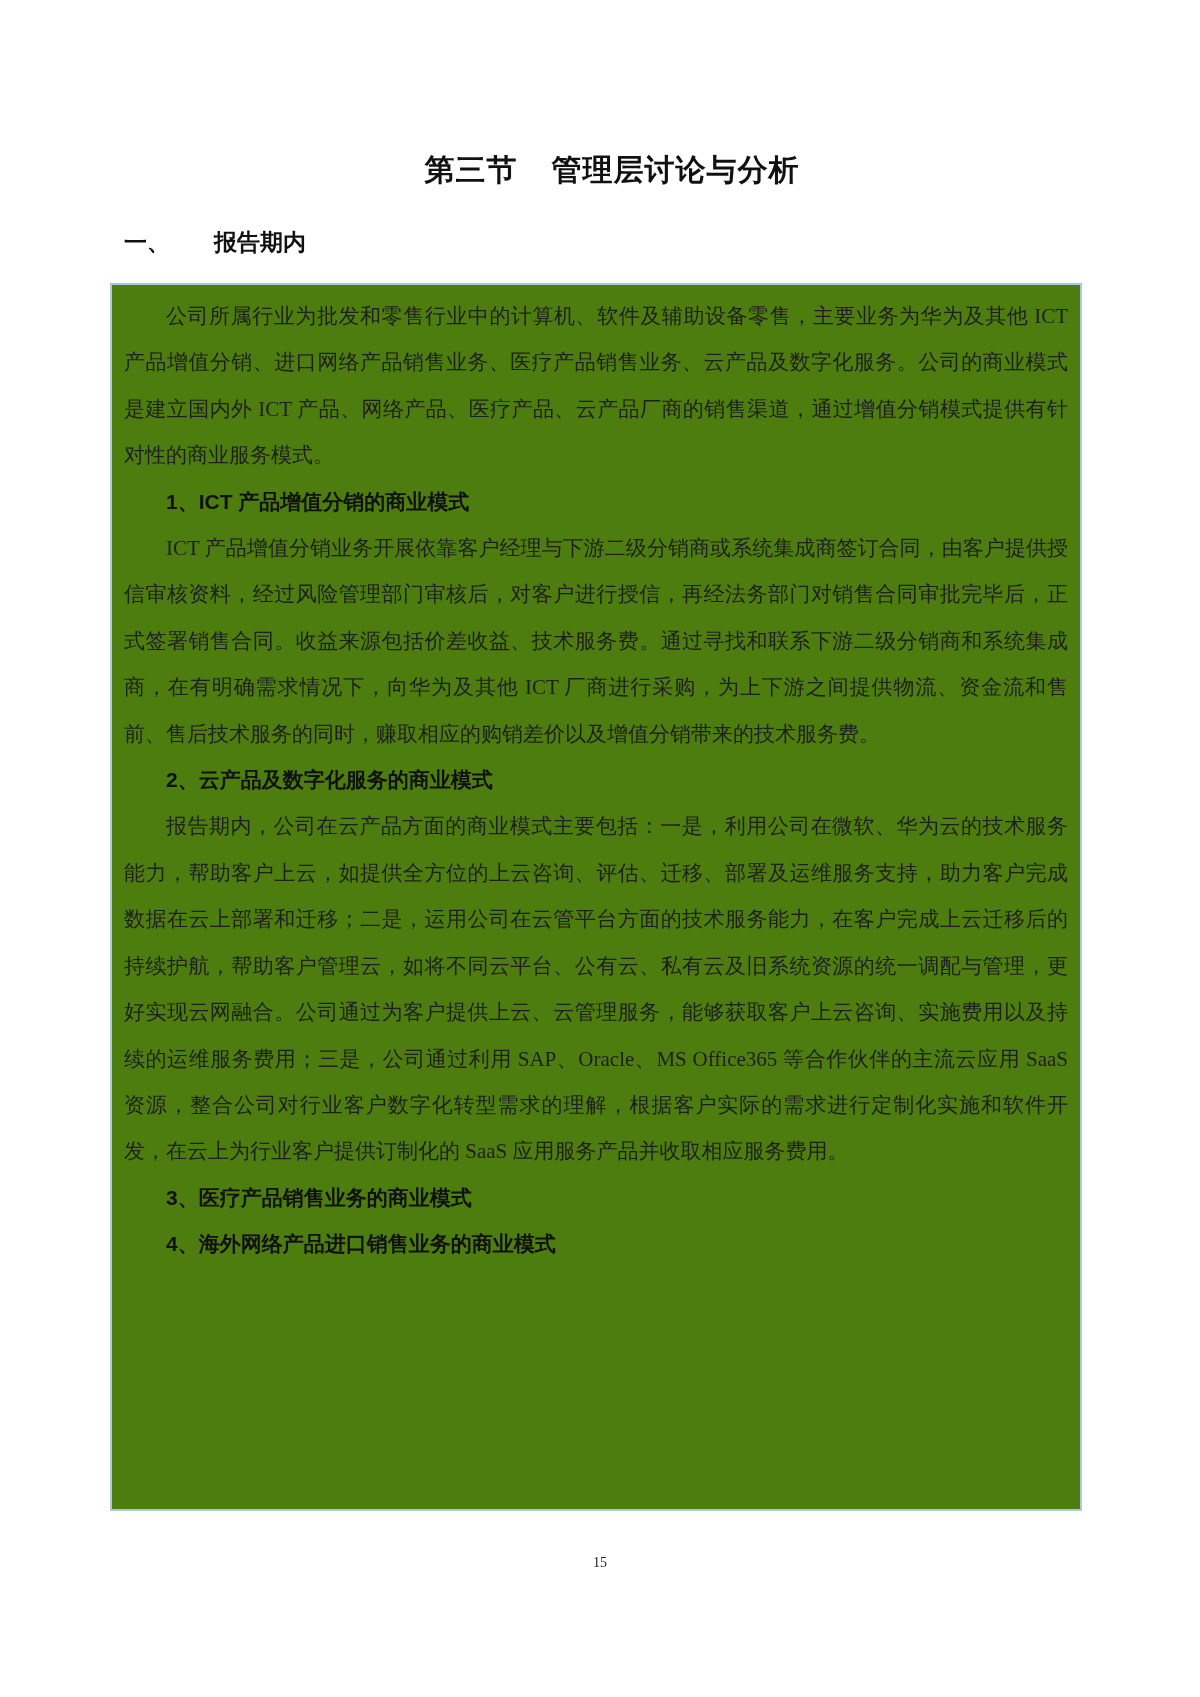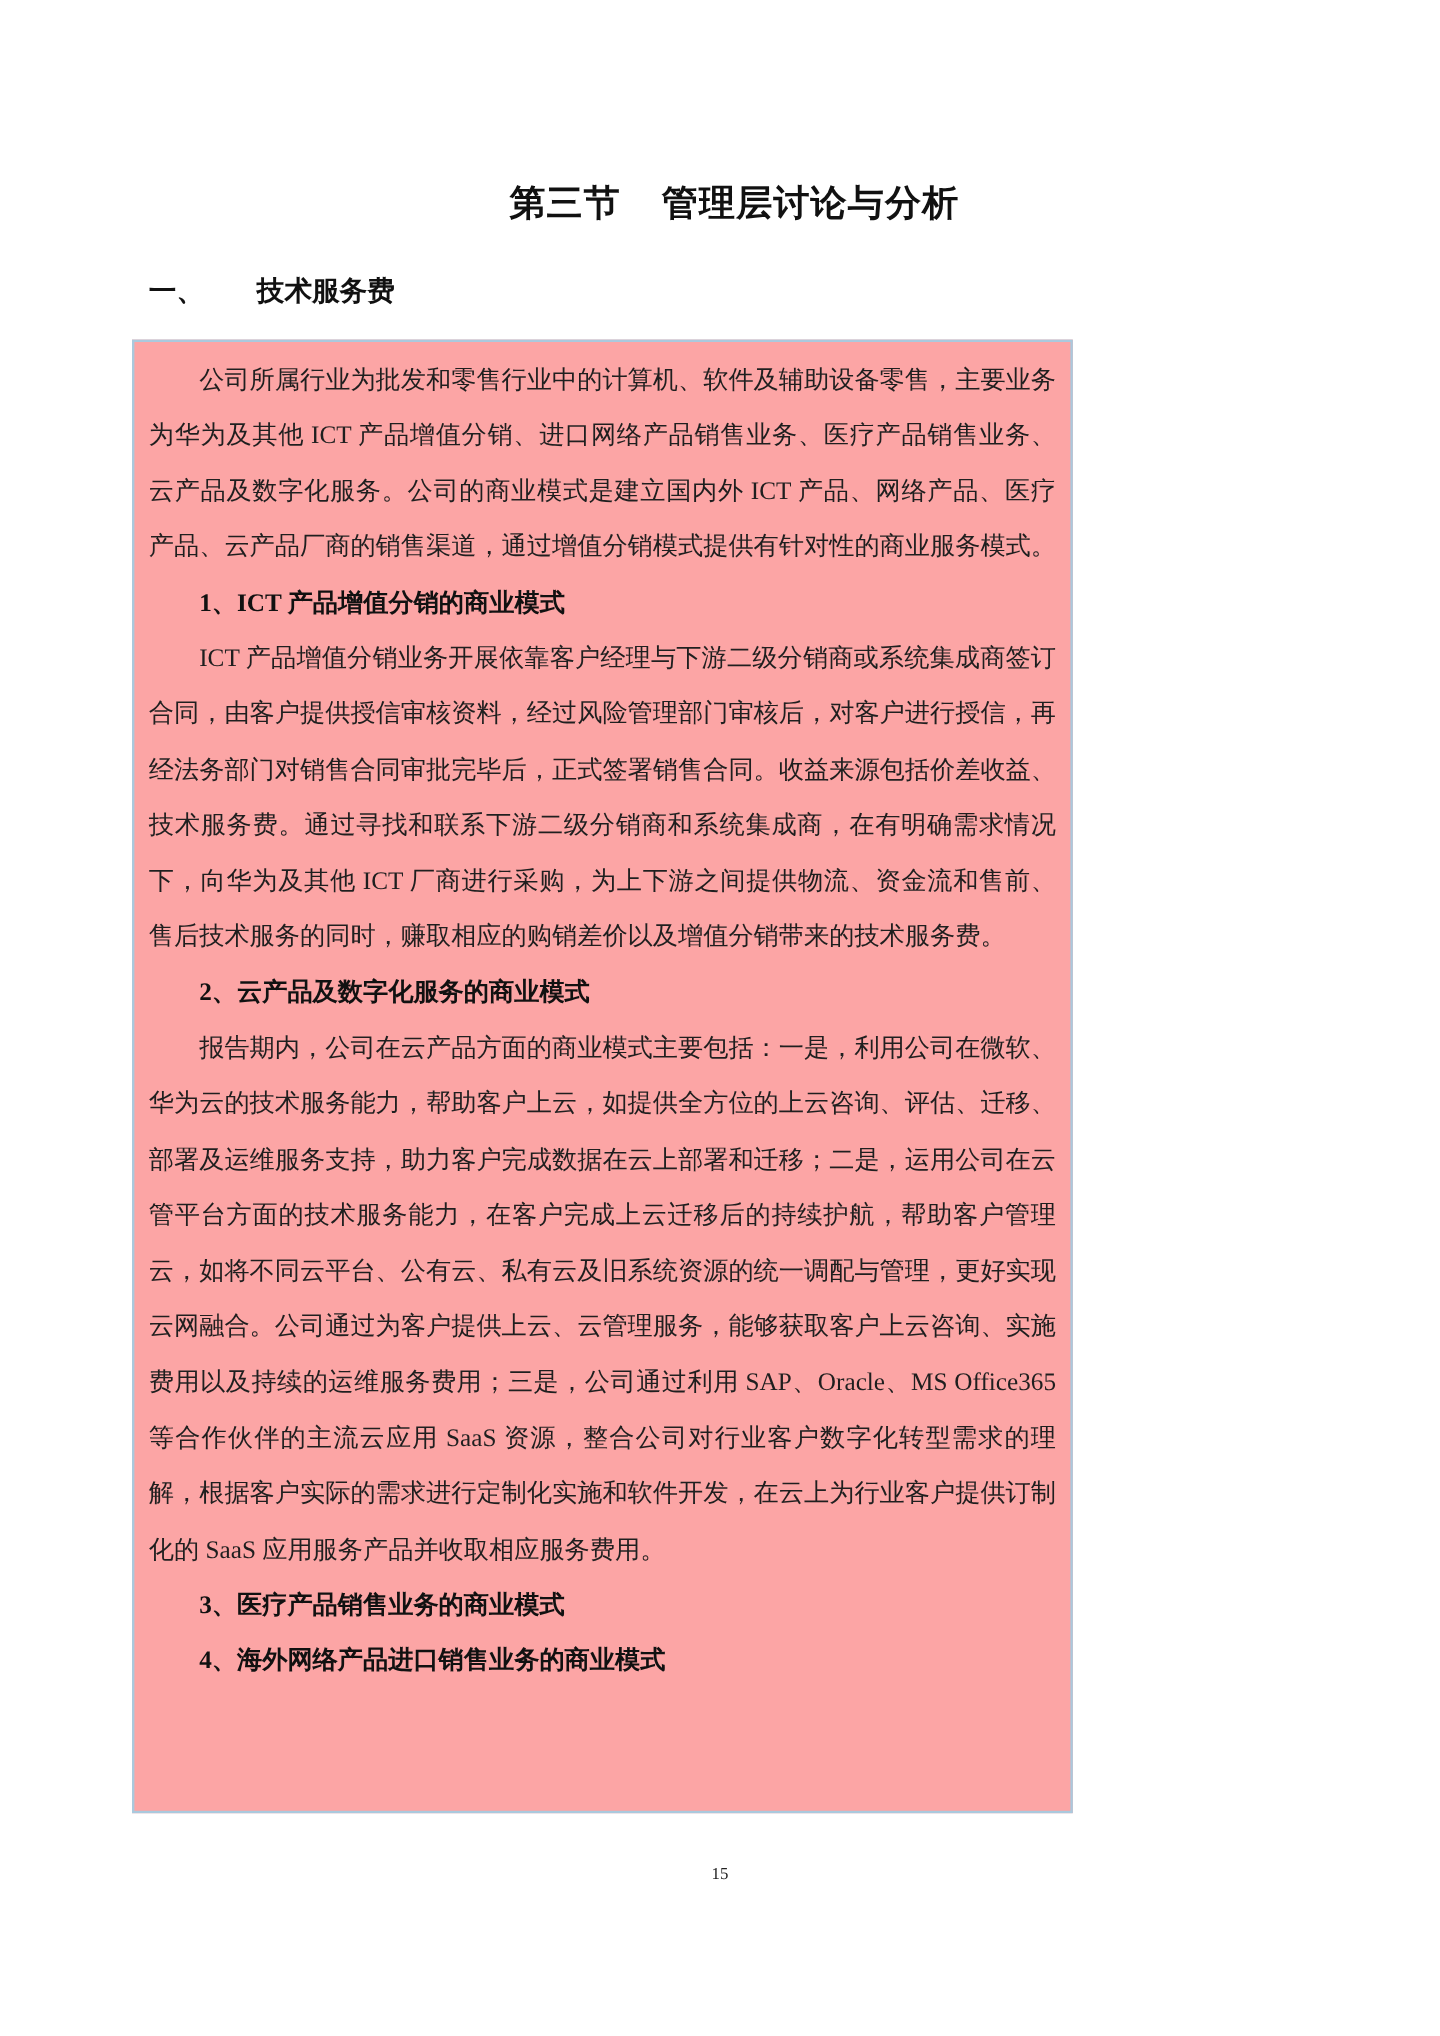--- a/index.html
+++ b/index.html
@@ -38,36 +38,36 @@
     font-weight:bold;
     font-size:23px;
     line-height:32px;
     color:#111;
   }
   .section-gap{display:inline-block;width:44px;}
   .content-box{
     position:absolute;
     top:283px;
     left:110px;
-    width:784px;
+    width:972px;
     min-height:1228px;
     border:2px solid var(--box-border);
     padding:8px 12px 0 12px;
-    background:#fca5a5;
+    background:#4d7c0f;
   }
   .content-box p{
     font-size:21px;
     line-height:46.4px;
     text-align:justify;
     text-indent:2em;
     color:var(--text-color);
     word-break:break-word;
   }
   .content-box p.sub-heading{
-    font-family:Liberation Serif, serif;
+    font-family:Liberation Sans, sans-serif;
     font-weight:bold;
     text-align:left;
     color:#111;
   }
   .page-number{
     position:absolute;
     top:1550px;
     left:0;
     width:100%;
     text-align:center;
@@ -75,21 +75,21 @@
     line-height:26px;
     color:#222;
     font-family:"Liberation Serif","DejaVu Serif",serif;
   }
 </style>
 </head>
 <body>
 
 <h1 class="doc-title"><span>第三节</span><span class="title-gap"></span><span>管理层讨论与分析</span></h1>
 
-<h2 class="section-heading"><span>一、</span><span class="section-gap"></span><span>技术服务费</span></h2>
+<h2 class="section-heading"><span>一、</span><span class="section-gap"></span><span>报告期内</span></h2>
 
 <div class="content-box" id="content-box">
     <p class="body-para">公司所属行业为批发和零售行业中的计算机、软件及辅助设备零售，主要业务为华为及其他 ICT 产品增值分销、进口网络产品销售业务、医疗产品销售业务、云产品及数字化服务。公司的商业模式是建立国内外 ICT 产品、网络产品、医疗产品、云产品厂商的销售渠道，通过增值分销模式提供有针对性的商业服务模式。</p>
     <p class="sub-heading">1、ICT 产品增值分销的商业模式</p>
     <p class="body-para">ICT 产品增值分销业务开展依靠客户经理与下游二级分销商或系统集成商签订合同，由客户提供授信审核资料，经过风险管理部门审核后，对客户进行授信，再经法务部门对销售合同审批完毕后，正式签署销售合同。收益来源包括价差收益、技术服务费。通过寻找和联系下游二级分销商和系统集成商，在有明确需求情况下，向华为及其他 ICT 厂商进行采购，为上下游之间提供物流、资金流和售前、售后技术服务的同时，赚取相应的购销差价以及增值分销带来的技术服务费。</p>
     <p class="sub-heading">2、云产品及数字化服务的商业模式</p>
     <p class="body-para">报告期内，公司在云产品方面的商业模式主要包括：一是，利用公司在微软、华为云的技术服务能力，帮助客户上云，如提供全方位的上云咨询、评估、迁移、部署及运维服务支持，助力客户完成数据在云上部署和迁移；二是，运用公司在云管平台方面的技术服务能力，在客户完成上云迁移后的持续护航，帮助客户管理云，如将不同云平台、公有云、私有云及旧系统资源的统一调配与管理，更好实现云网融合。公司通过为客户提供上云、云管理服务，能够获取客户上云咨询、实施费用以及持续的运维服务费用；三是，公司通过利用 SAP、Oracle、MS Office365 等合作伙伴的主流云应用 SaaS 资源，整合公司对行业客户数字化转型需求的理解，根据客户实际的需求进行定制化实施和软件开发，在云上为行业客户提供订制化的 SaaS 应用服务产品并收取相应服务费用。</p>
     <p class="sub-heading">3、医疗产品销售业务的商业模式</p>
     <p class="sub-heading">4、海外网络产品进口销售业务的商业模式</p>
   </div>

